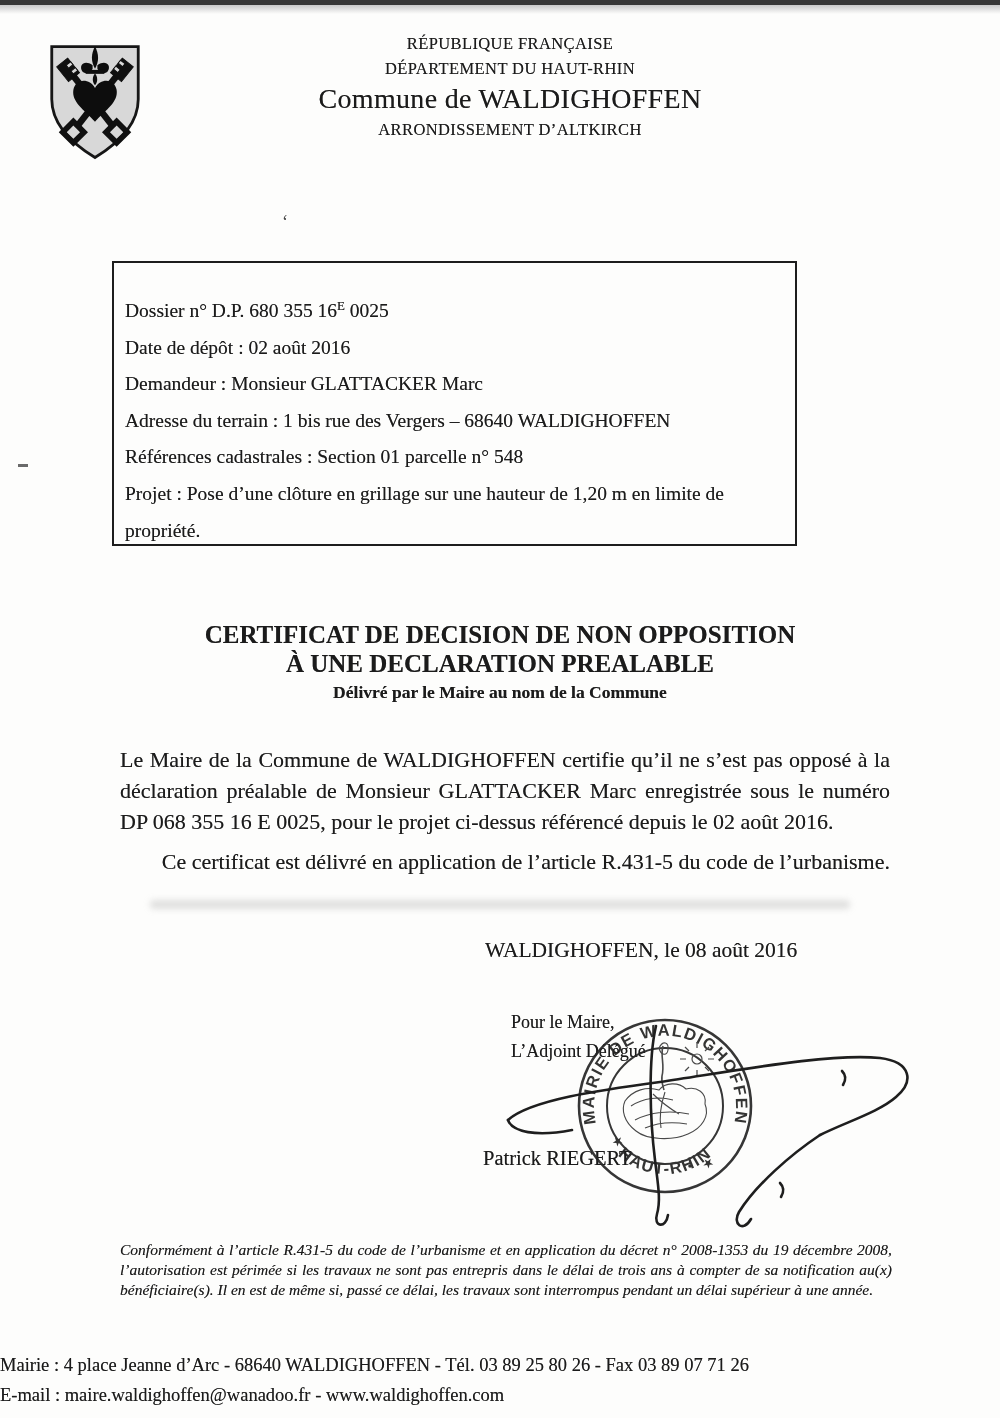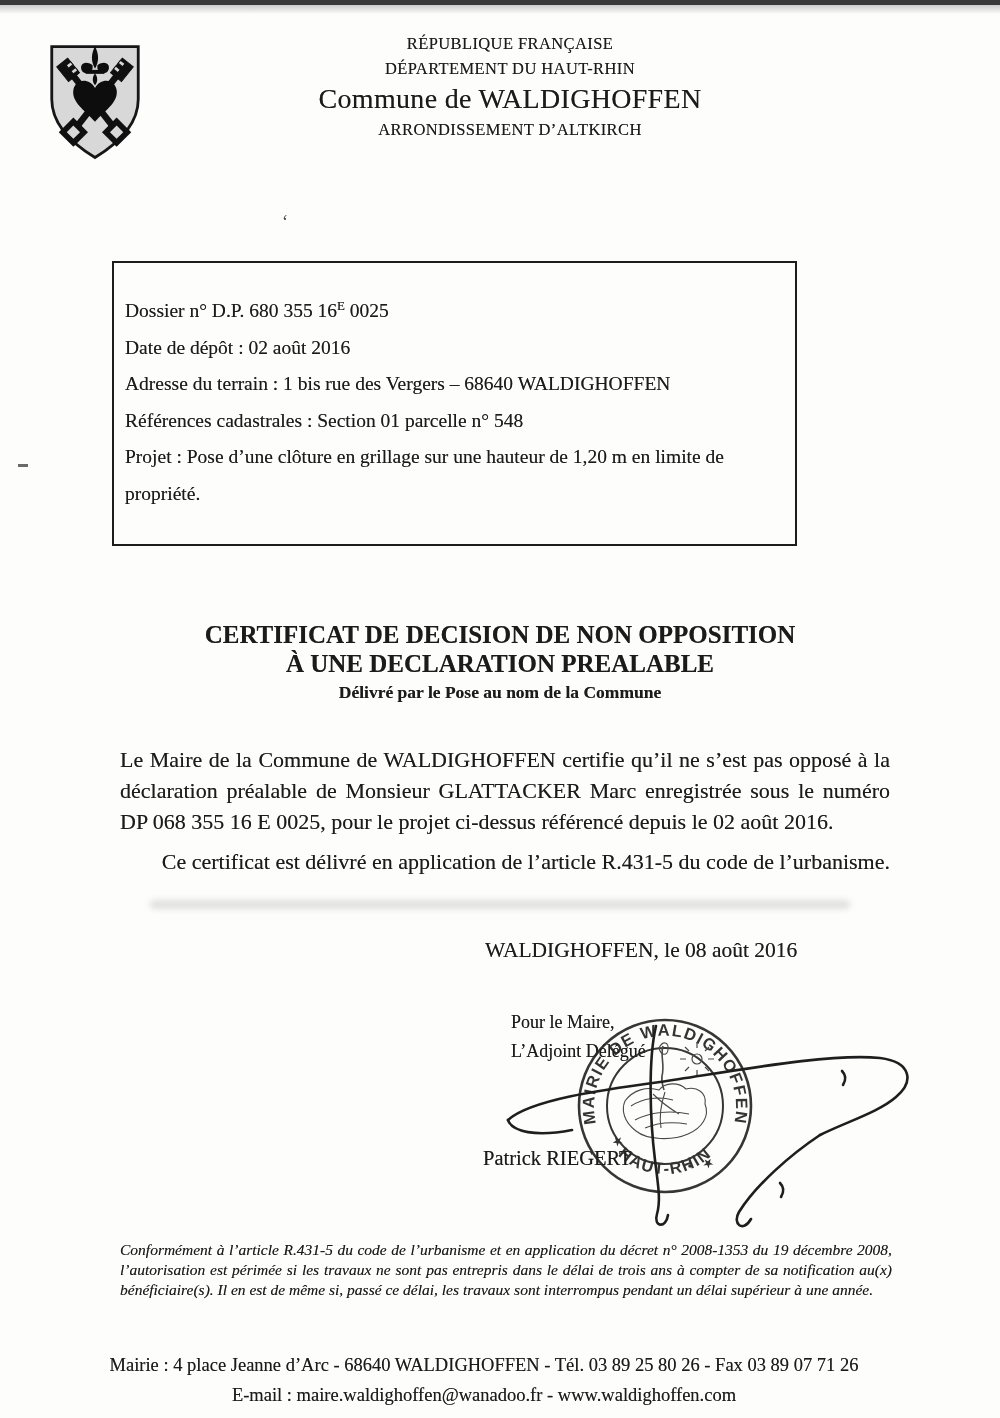--- a/index.html
+++ b/index.html
@@ -46,21 +46,21 @@
   .place-date{left:485px;top:938px;font-size:21.5px;}
   .sig-block{left:483px;top:1008px;font-size:18px;line-height:28.5px;margin-left:28px;}
   .sig-name{left:483px;top:1147px;font-size:20.5px;}
   
   .stamp{left:555px;top:996px;opacity:.92;}
   .signature{left:460px;top:1000px;}
   
   .legal{left:120px;top:1240px;width:772px;
     font-style:italic;font-size:15.5px;line-height:20px;text-align:justify;}
   
-  .footer{left:0;top:1350px;width:968px;text-align:center;
+  .footer{left:0;top:1350px;width:968px;
     font-size:18.5px;line-height:30px;}
   .txt{ text-shadow:0 0 .5px rgba(20,20,20,.55); }
 </style>
 </head>
 <body>
 
 <div class="page">
 
   <div class="abs scan-edge-top"></div>
   <div class="abs scan-edge-fade"></div>
@@ -102,29 +102,30 @@
   <div class="abs header-text">
     <div class="h-small txt">RÉPUBLIQUE FRANÇAISE</div>
     <div class="h-small txt">DÉPARTEMENT DU HAUT-RHIN</div>
     <div class="h-commune txt">Commune de WALDIGHOFFEN</div>
     <div class="h-small txt">ARRONDISSEMENT D’ALTKIRCH</div>
   </div>
 
   <div class="abs dossier-box">
     <div class="txt"><span>Dossier n° D.P. 680 355 16</span><sup>E</sup><span> 0025</span></div>
     <div class="txt">Date de dépôt : 02 août 2016</div>
+    <div class="txt">Demandeur : Monsieur GLATTACKER Marc</div>
     <div class="txt">Adresse du terrain : 1 bis rue des Vergers  – 68640 WALDIGHOFFEN</div>
     <div class="txt">Références cadastrales : Section 01 parcelle n° 548</div>
     <div class="txt">Projet : Pose d’une clôture en grillage sur une hauteur de 1,20 m en limite de propriété.</div>
   </div>
 
   <div class="abs title-block">
     <div class="t1 txt">CERTIFICAT DE DECISION DE NON OPPOSITION</div>
     <div class="t1 txt">À UNE DECLARATION PREALABLE</div>
-    <div class="t3 txt">Délivré par le Pose au nom de la Commune</div>
+    <div class="t3 txt">Délivré par le Maire au nom de la Commune</div>
   </div>
 
   <div class="abs para p1 txt">Le Maire de la Commune de WALDIGHOFFEN certifie qu’il ne s’est pas opposé à la déclaration préalable de Monsieur GLATTACKER Marc enregistrée sous le numéro DP 068 355 16 E 0025, pour le projet ci-dessus référencé depuis le 02 août 2016.</div>
   <div class="abs para p2 txt">Ce certificat est délivré en application de l’article R.431-5 du code de l’urbanisme.</div>
 
   <div class="abs place-date txt">WALDIGHOFFEN, le 08 août 2016</div>
 
   <div class="abs sig-block">
     <div class="txt">Pour le Maire,</div>
     <div class="txt">L’Adjoint Délégué</div>

